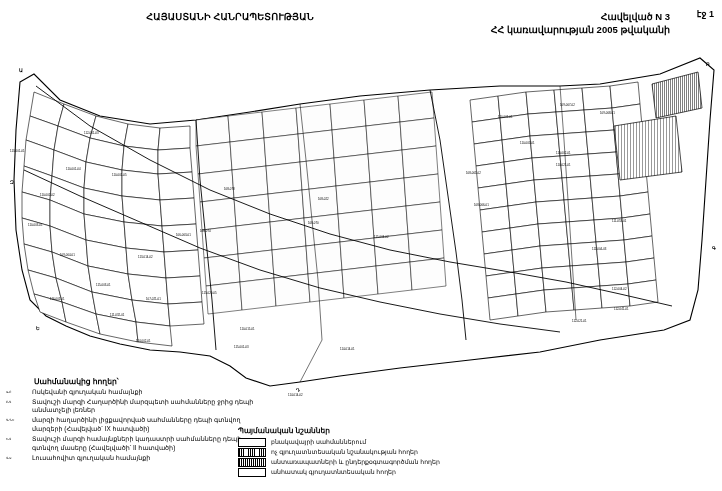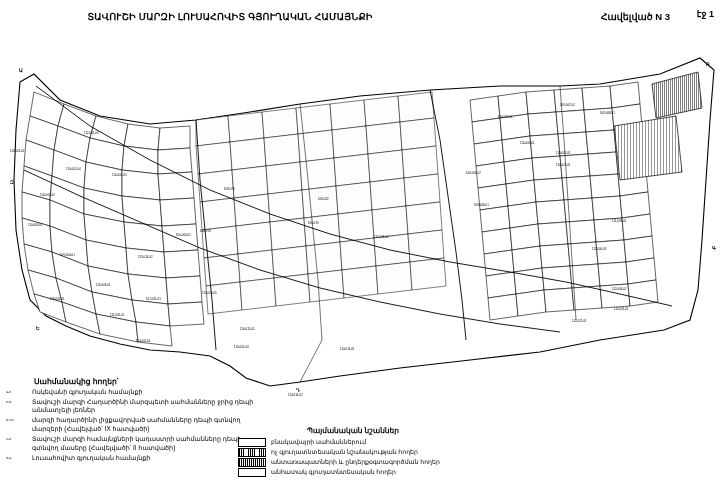--- a/index.html
+++ b/index.html
@@ -13,44 +13,45 @@
   .page-no{position:absolute;right:8px;top:9px;font-size:9px;font-weight:bold;padding-left:44px;}
   svg.map{position:absolute;left:0;top:0;width:722px;height:491px;}
   .legend-left{position:absolute;left:6px;top:378px;width:250px;font-size:6.4px;
        line-height:8.6px;}
   .legend-left .lhead{font-weight:bold;font-size:7.6px;margin-bottom:1px;padding-left:28px;}
   .legend-left .row{display:flex;align-items:flex-start;margin-bottom:1.5px;}
   .legend-left .row .lbl{width:26px;flex:0 0 26px;text-align:left;}
   .legend-left .row .txt{flex:1;}
   .legend-right{position:absolute;left:238px;top:427px;width:230px;font-size:6.2px;
        line-height:8px;}
-  .legend-right .rhead{font-weight:bold;font-size:7.4px;text-align:center;margin-bottom:3px;}
+  .legend-right .rhead{font-weight:bold;font-size:7.4px;margin-bottom:3px;}
   .legend-right .row{display:flex;align-items:flex-start;margin-bottom:1px;}
   .swatch{width:26px;height:7px;flex:0 0 26px;margin-right:5px;border:.6px solid #000;}
   .sw-white{background:#ffffff;}
   .sw-hatch{background:repeating-linear-gradient(90deg,#000 0 .7px,#fff .7px 2.2px);}
   .sw-dense{background:repeating-linear-gradient(90deg,#000 0 1.1px,#fff 1.1px 2px);}
   .sw-plain{background:#ffffff;}
   .parcel{fill:#ffffff;stroke:#000000;stroke-width:.6;}
   .parcel2{fill:#fdfdfd;stroke:#000000;stroke-width:.5;}
   .outline{fill:none;stroke:#000000;stroke-width:1.1;}
   .thinline{fill:none;stroke:#000000;stroke-width:.55;}
   .road{fill:none;stroke:#000000;stroke-width:.9;}
   .lbl{font-size:2.9px;font-family:"Liberation Sans", sans-serif;fill:#000;}
   .pt{font-size:5px;fill:#000;font-weight:bold;}
 </style>
 </head>
 <body>
 
 <div class="title-block">
-  <div>ՏԱՎՈՒՇԻ ՄԱՐԶԻ ԼՈՒՍԱՀՈՎԻՏ ԳՅՈՒՂԱԿԱՆ ՀԱՄԱՅՆՔԻ</div>
+  <div>ՀԱՅԱՍՏԱՆԻ ՀԱՆՐԱՊԵՏՈՒԹՅԱՆ</div>
 </div>
 
 <div class="annex-block">
   <div>Հավելված N 3</div>
+  <div>ՀՀ կառավարության 2005 թվականի</div>
 </div>
 
 <div class="page-no">էջ 1</div>
 
 <svg class="map" viewBox="0 0 722 491">
 
   <g>
     <path class="outline" d="M20,82 L34,74 L60,100 L100,116 L150,124 L196,120 L250,112 L300,104 L360,96 L430,90 L500,86 L560,86 L600,84 L660,74 L700,58 L714,70 L710,120 L706,180 L702,240 L698,290 L690,320 L664,330 L600,340 L540,352 L470,360 L400,368 L340,376 L300,382 L270,386 L246,378 L230,366 L210,356 L180,352 L150,350 L120,344 L90,336 L66,326 L46,316 L30,300 L22,270 L16,230 L14,180 L16,130 Z"></path>
   </g>
 

